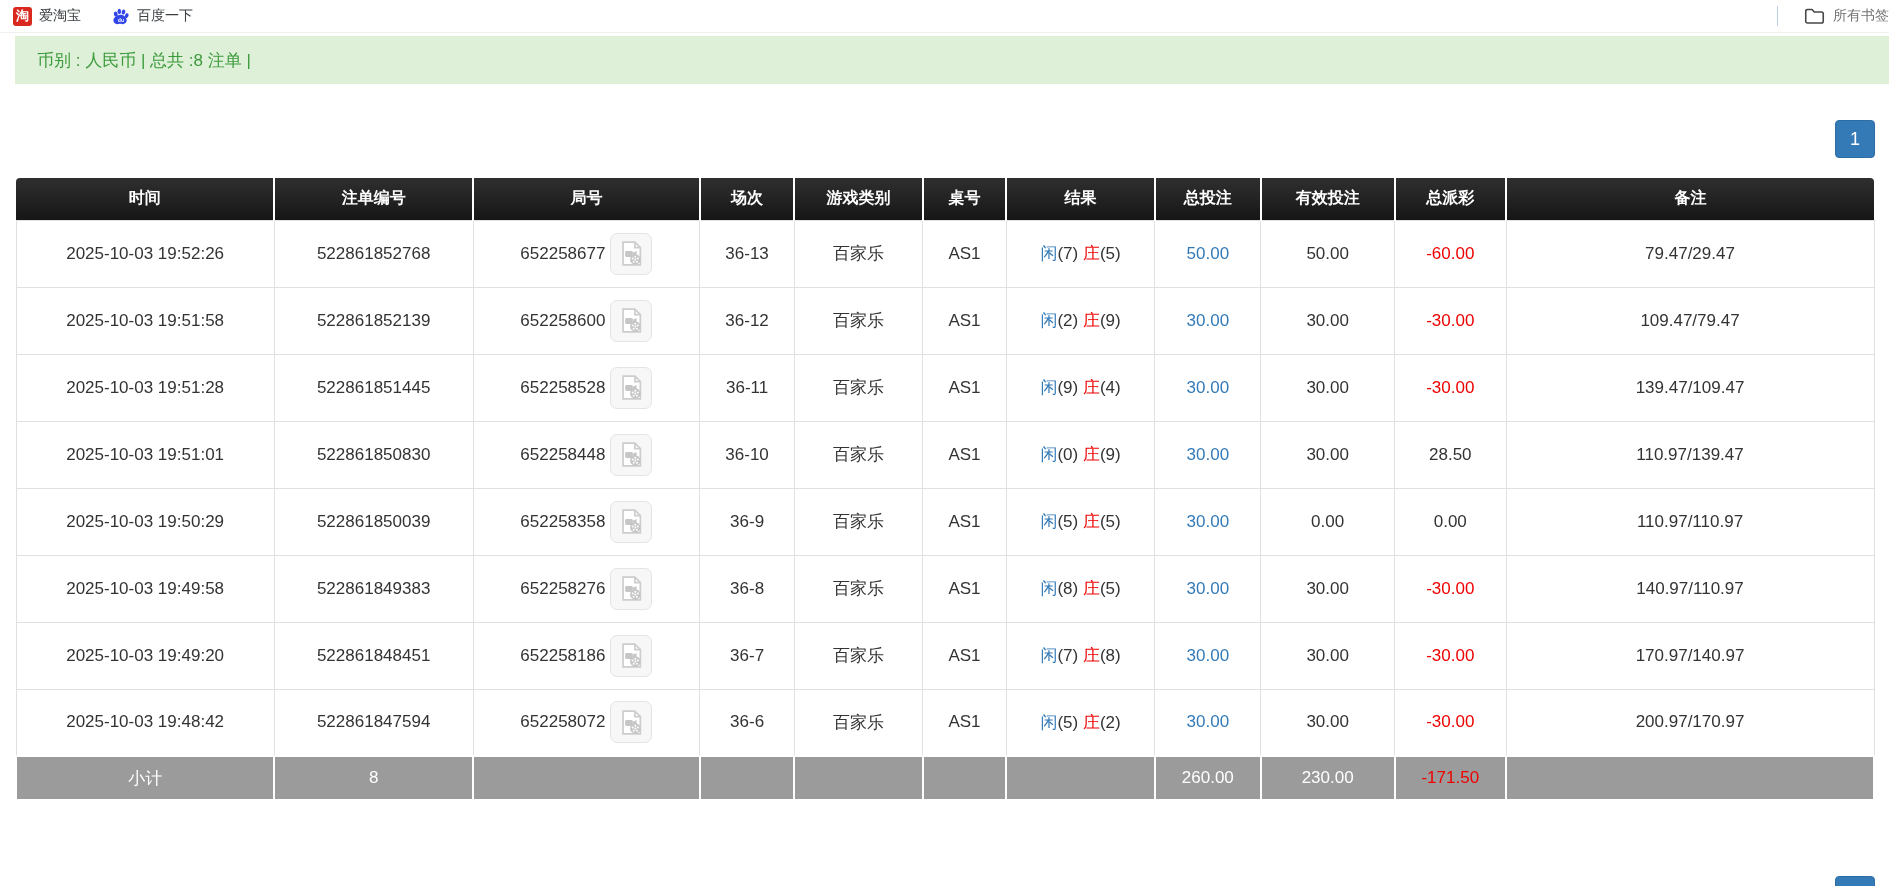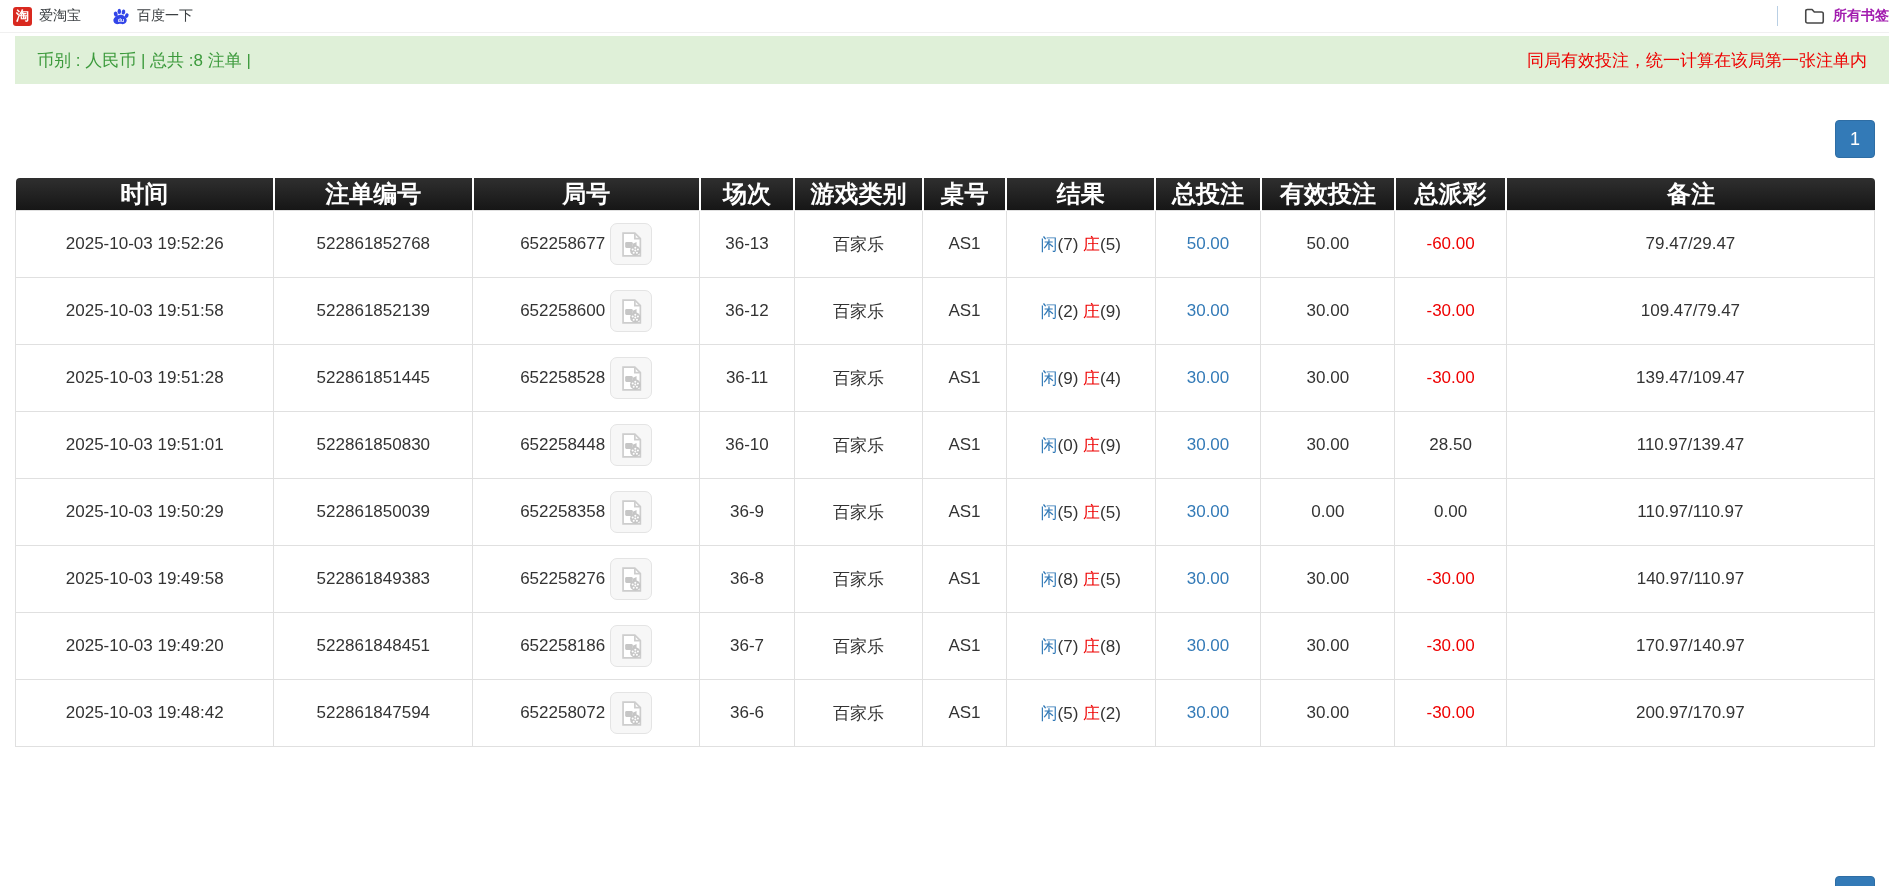--- a/index.html
+++ b/index.html
@@ -25,21 +25,21 @@
     font-size:14px;color:#3c4043;white-space:nowrap;
   }
   .bm-item{display:flex;align-items:center;gap:7px;margin-right:30px;cursor:pointer;}
   .taobao-badge{
     width:19px;height:19px;background:#d9291f;border-radius:3px;color:#fff;
     font-size:13px;font-weight:bold;display:flex;align-items:center;justify-content:center;
   }
   .bm-right{margin-left:auto;display:flex;align-items:center;}
   .bm-divider{width:1px;height:20px;background:#b9cfe4;margin-right:26px;}
   .folder-ic{margin-right:8px;display:flex;}
-  .all-bm-label{font-size:14px;color:#a21caf;font-weight:bold;}
+  .all-bm-label{font-size:14px;color:#737373;}
 
   
   .banner{
     margin:3px 0 0 15px;height:48px;background:var(--banner-bg);
     display:flex;align-items:center;justify-content:space-between;
     padding:16px 22px;font-size:17px;
   }
   .banner-left{color:var(--banner-green);}
   .banner-right{color:var(--negative-red);}
 
@@ -50,21 +50,21 @@
     border-radius:4px;font-size:18px;display:flex;align-items:center;justify-content:center;
     cursor:pointer;font-family:inherit;
   }
   .page-btn-bottom{position:absolute;top:876px;right:14px;}
 
   
   .table-wrap{margin:0 14px 0 15px;}
   table{width:100%;border-collapse:collapse;table-layout:fixed;}
   thead th{
     background:linear-gradient(180deg,#2f2f2f,#161616);
-    color:#fff;font-size:24px;font-weight:bold;height:26px;
+    color:#fff;font-size:16px;font-weight:bold;height:42px;
     border-right:2px solid #fff;
   }
   thead th:first-child{border-radius:4px 0 0 0;}
   thead th:last-child{border-right:none;border-radius:0 4px 0 0;font-family:Liberation Mono, monospace;}
   tbody td{
     height:67px;border:1px solid var(--border-gray);
     text-align:center;font-size:17px;color:#333;background:#fff;vertical-align:middle;
   }
   .blue-text{color:var(--accent-blue);}
   .red-text{color:var(--negative-red);}
@@ -110,21 +110,20 @@
       <svg width="21" height="18" viewBox="0 0 24 20" fill="none" stroke="#474747" stroke-width="1.8" stroke-linejoin="round">
         <path d="M2 4.5 q0-2 2-2 h5.2 l2.6 3 H20 q2 0 2 2 v8.5 q0 2-2 2 H4 q-2 0-2-2 z"></path>
       </svg>
     </span>
     <span class="all-bm-label">所有书签</span>
   </div>
 </div>
 
 <div class="banner">
   <span class="banner-left">币别 : 人民币 | 总共 :8 注单 |</span>
-  <span class="banner-right">同局有效投注，统一计算在该局第一张注单内</span>
 </div>
 
 <div class="pagination-top">
   <button class="page-btn">1</button>
 </div>
 
 <div class="table-wrap">
   <table>
     <colgroup>
         <col style="width: 13.9%;">
@@ -388,17 +387,30 @@
             </span></td>
           <td>36-6</td>
           <td>百家乐</td>
           <td>AS1</td>
           <td><span class="blue-text">闲</span><span>(5) </span><span class="red-text">庄</span><span>(2)</span></td>
           <td class="blue-text">30.00</td>
           <td>30.00</td>
           <td class="red-text">-30.00</td>
           <td>200.97/170.97</td>
         </tr>
+        <tr class="totals">
+          <td>小计</td>
+          <td>8</td>
+          <td></td>
+          <td></td>
+          <td></td>
+          <td></td>
+          <td></td>
+          <td>260.00</td>
+          <td>230.00</td>
+          <td class="red-text">-171.50</td>
+          <td></td>
+        </tr>
       </tbody>
   </table>
 </div>
 
 <button class="page-btn page-btn-bottom">1</button>
 
 </body></html>

